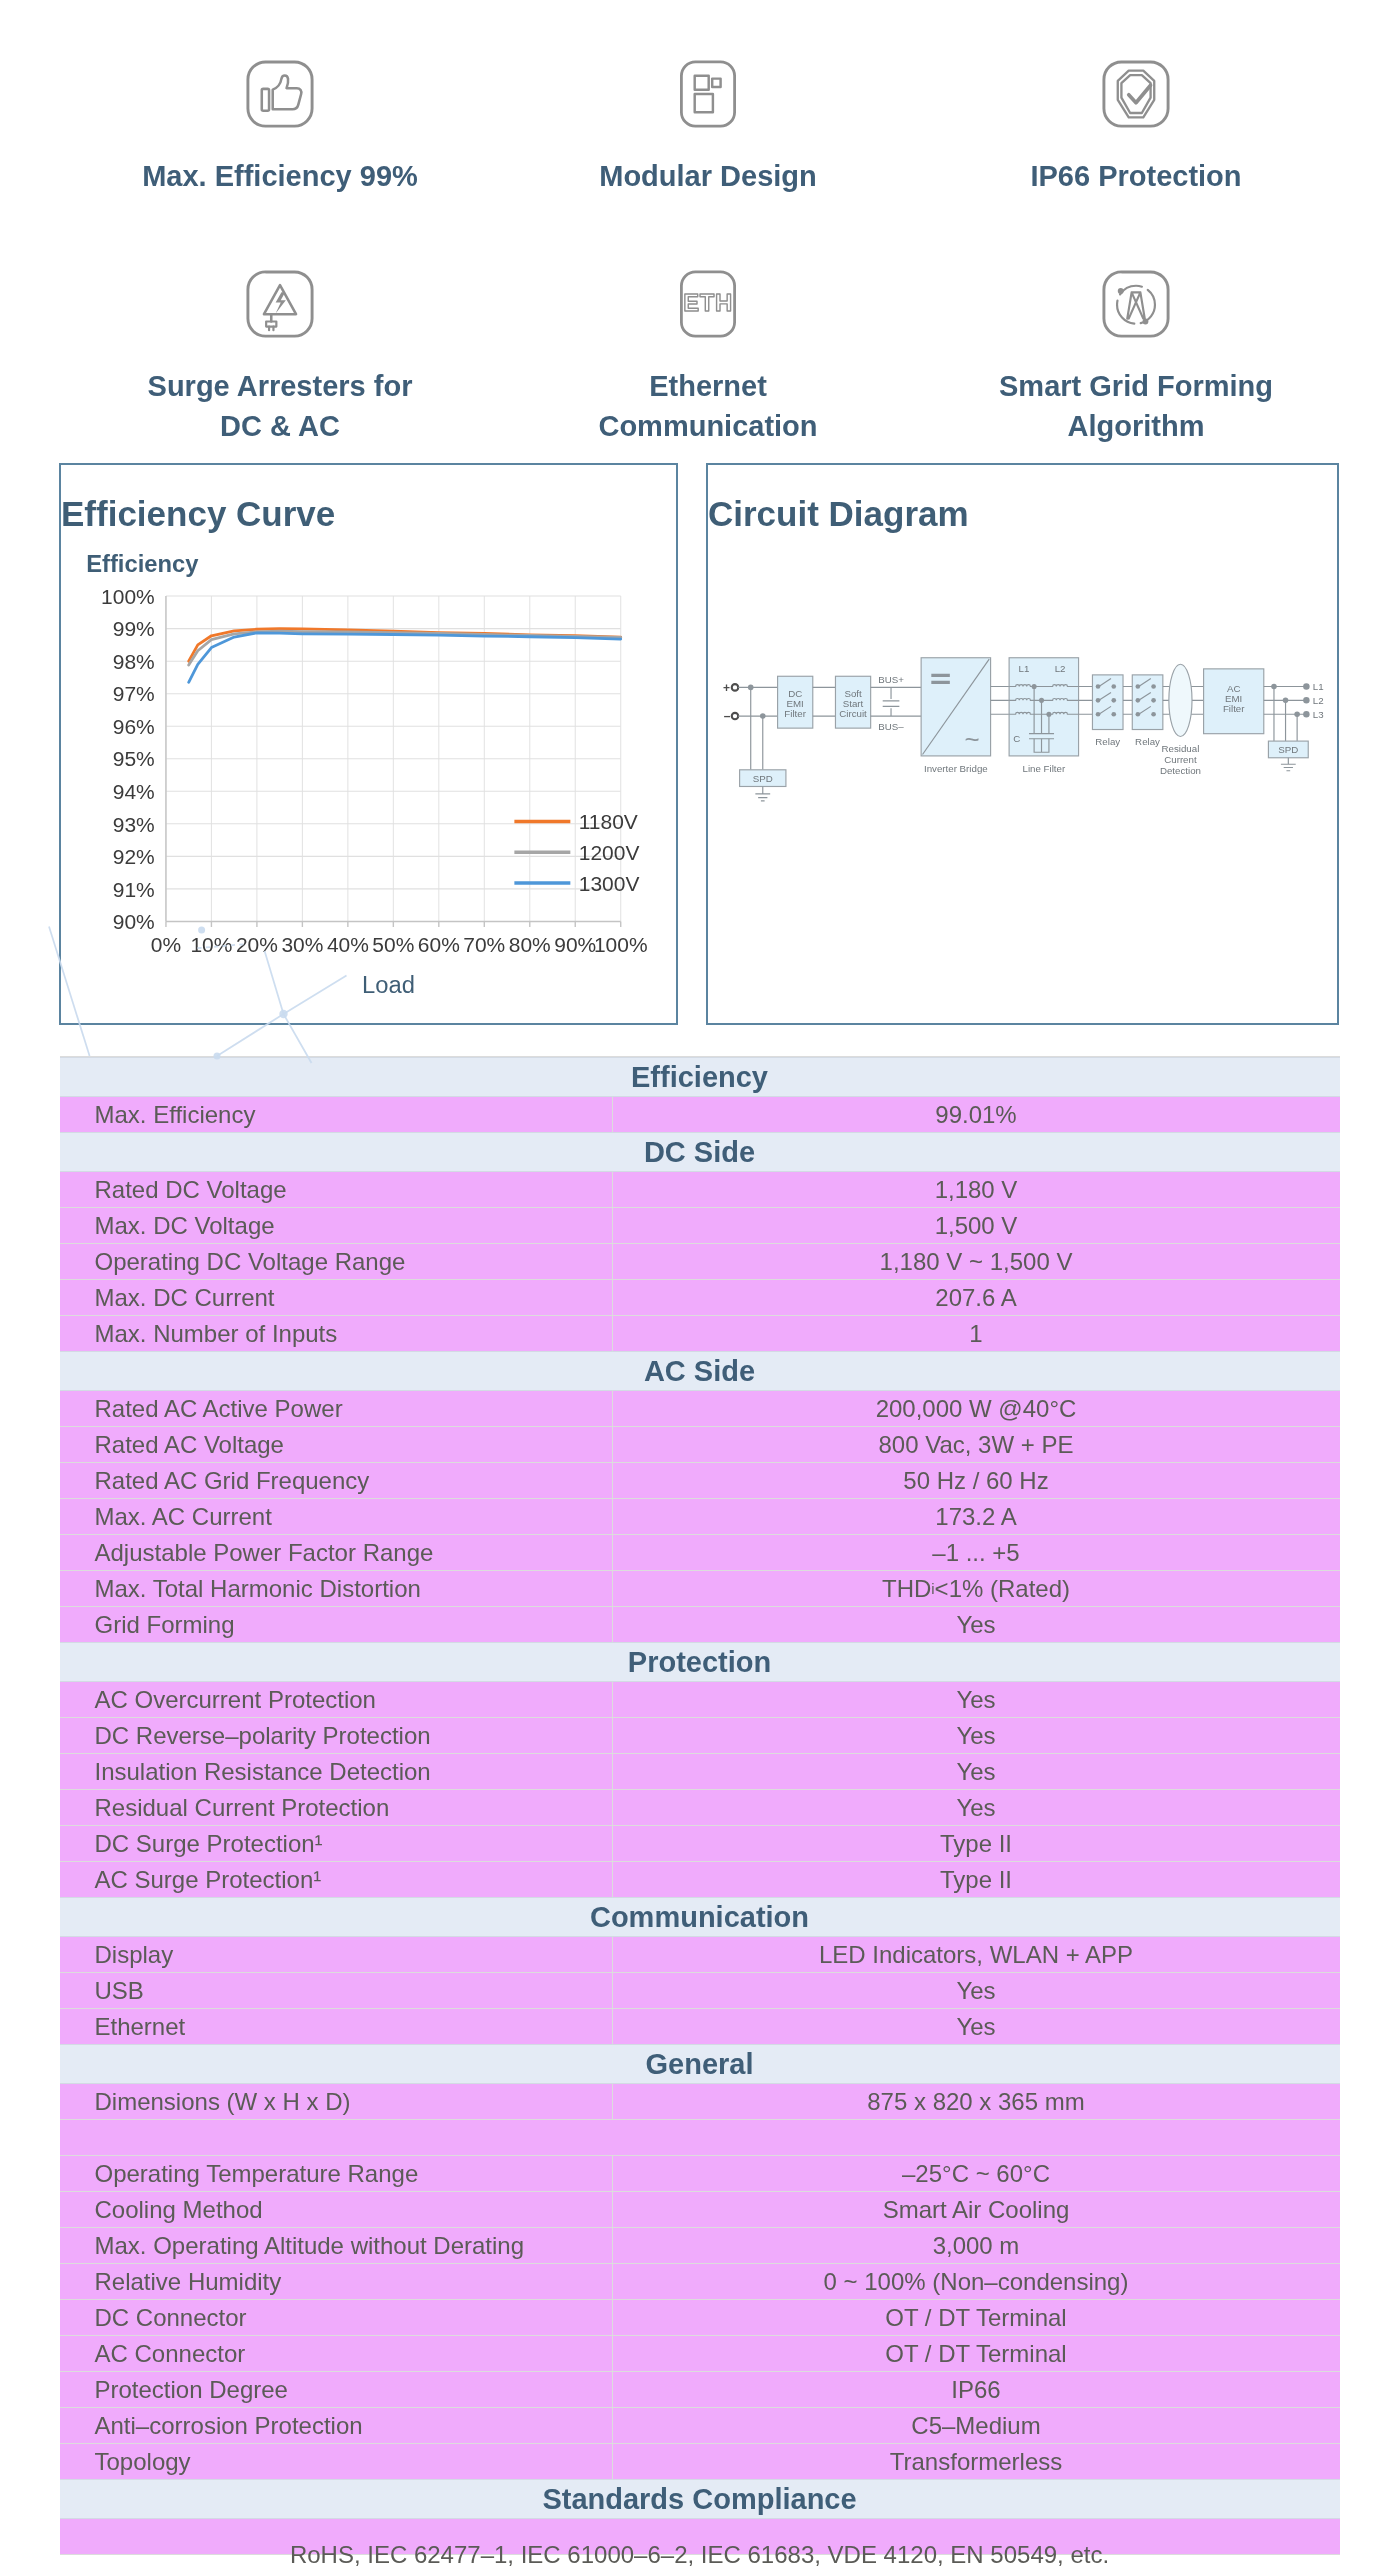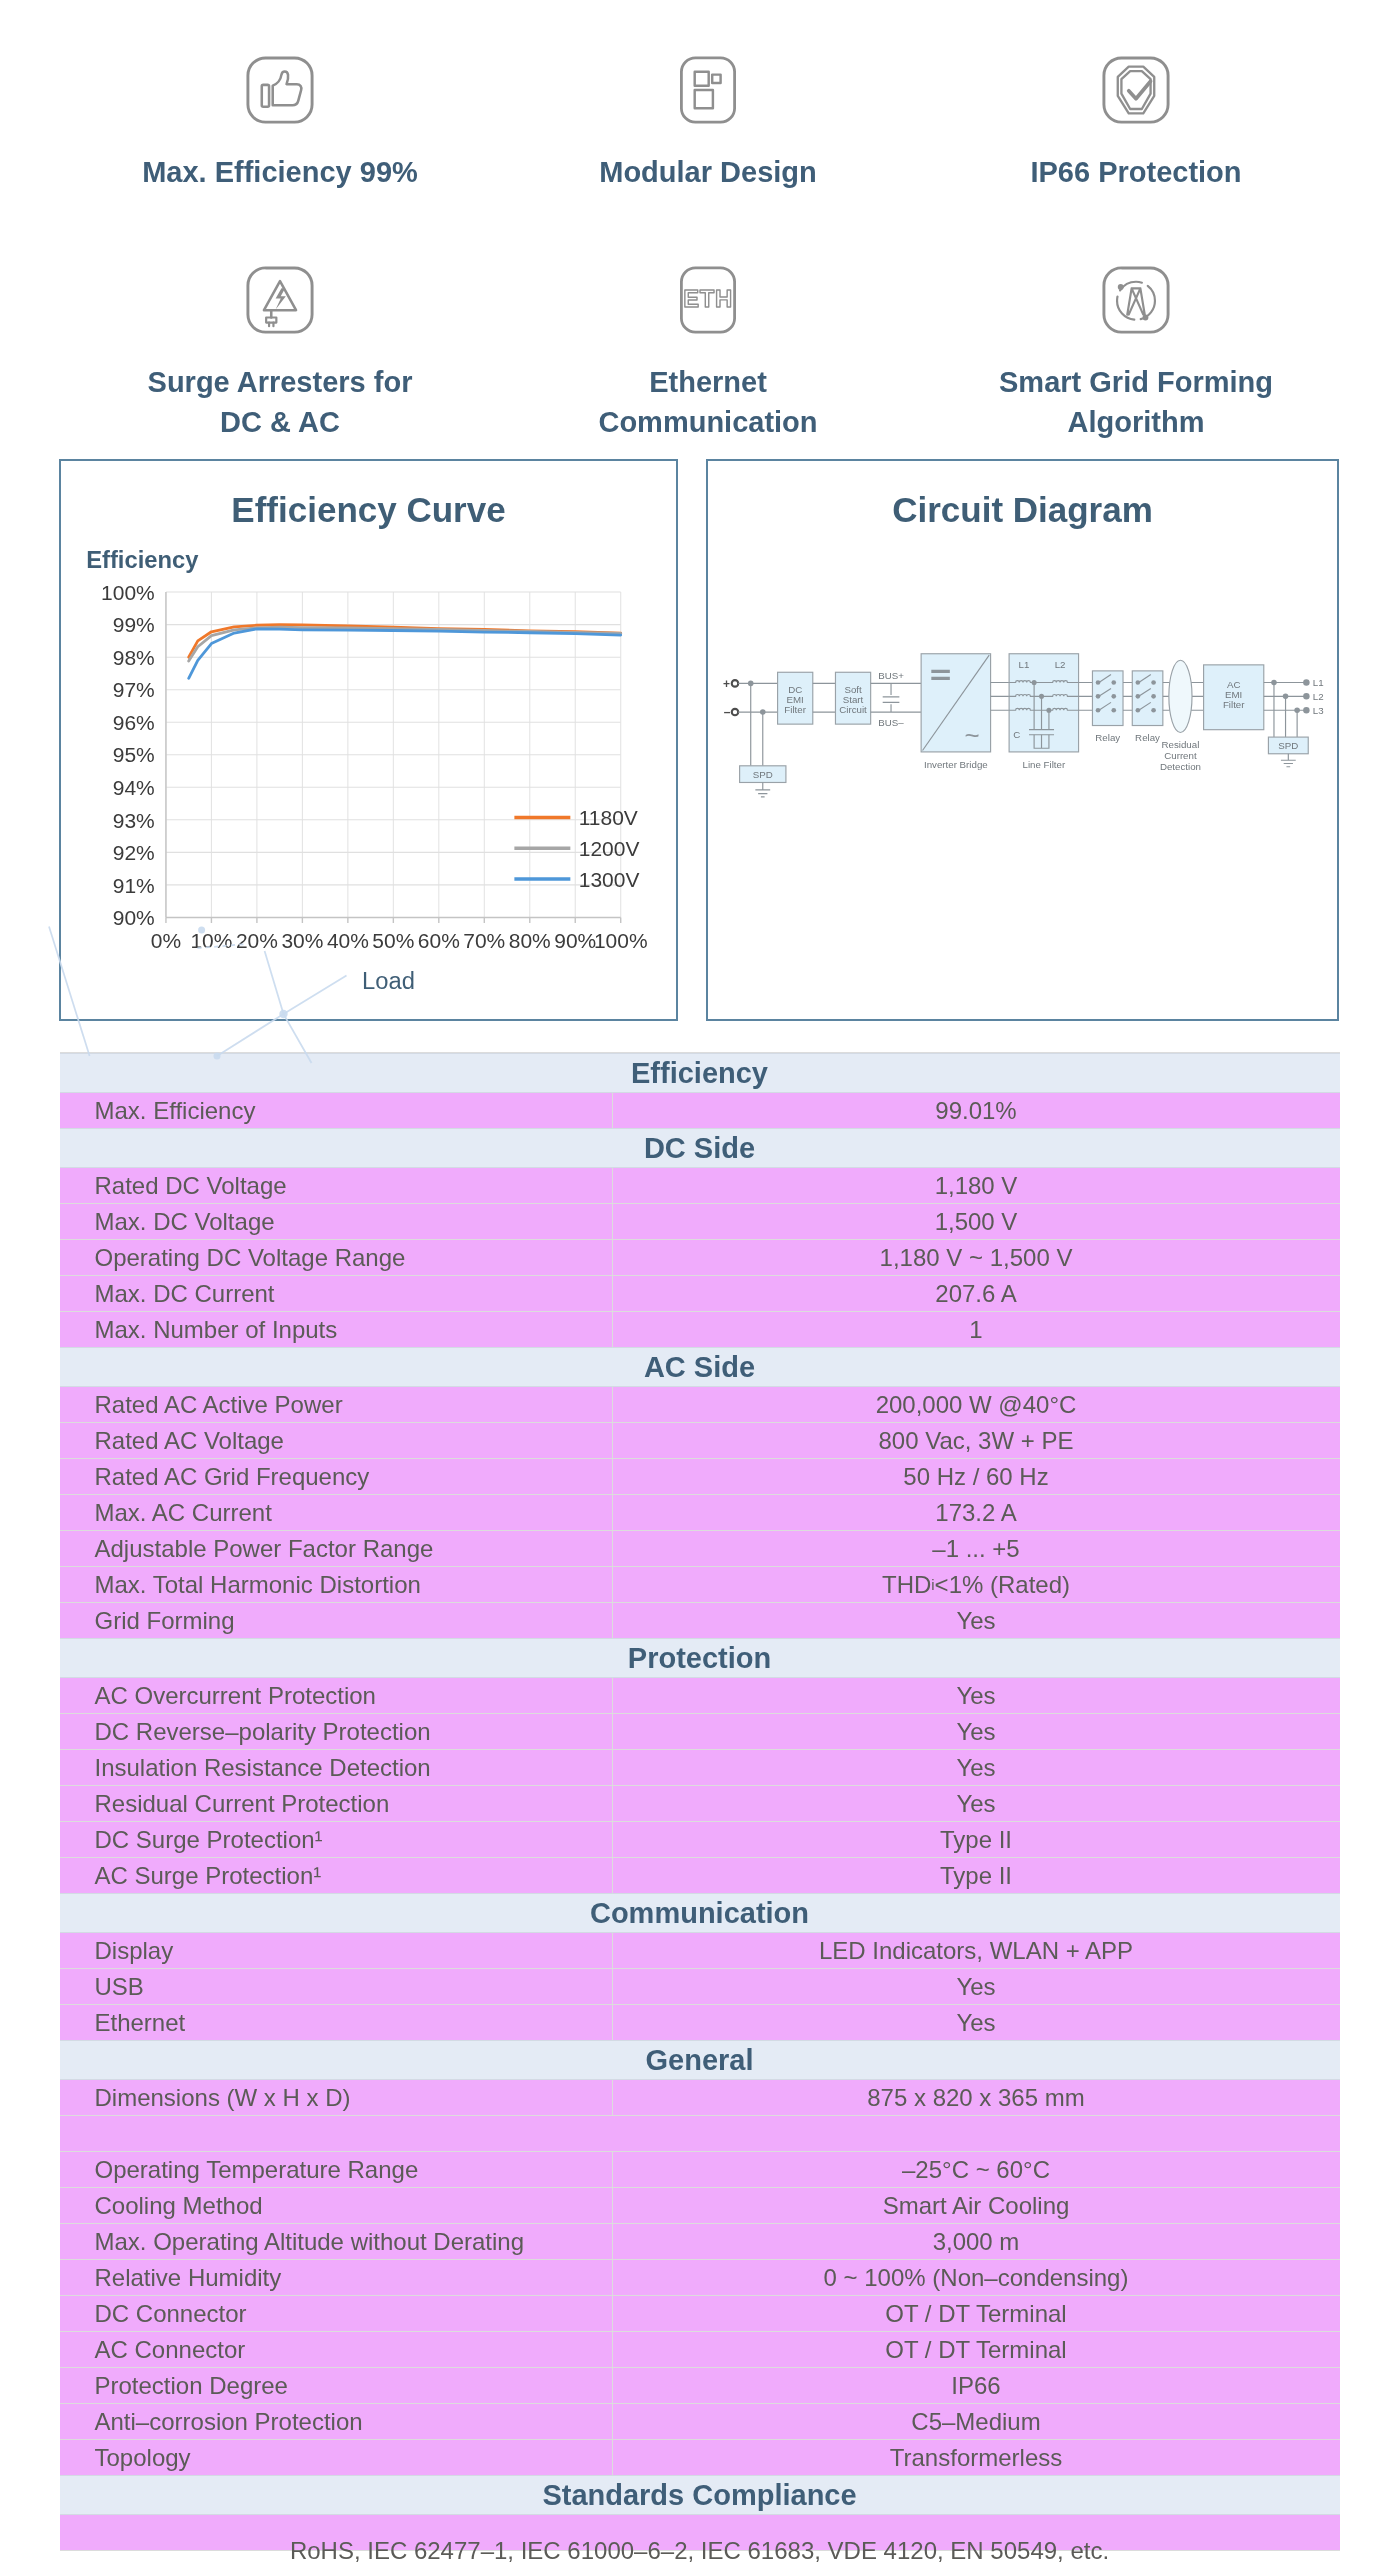--- a/index.html
+++ b/index.html
@@ -1,33 +1,33 @@
 <!DOCTYPE html>
 <html style="font-size:11.2px"><head>
 <meta charset="utf-8">
 <style>
   html,body{margin:0;padding:0;}
   body{
     width:1399px;height:2576px;background:#ffffff;position:relative;overflow:hidden;
     font-family:"Liberation Sans", sans-serif;
   }
   
-  .features{padding-top:44px;margin-top:8px;}
+  .features{padding-top:56px;}
   .feature-row{display:grid;grid-template-columns:repeat(3,428px);width:1284px;margin-left:66px;justify-items:center;}
   .feature-row + .feature-row{margin-top:70px;}
   .feature{display:flex;flex-direction:column;align-items:center;}
   .feature .icon{height:73px;display:flex;align-items:flex-end;}
   .feature .flabel{margin-top:28px;font-size:29px;font-weight:bold;color:#3f5e78;text-align:center;line-height:1.36;white-space:pre-line;}
   .icon svg{stroke:#8f8f8f;fill:none;stroke-width:4;stroke-linejoin:round;stroke-linecap:round;}
   
   .panels{display:flex;gap:28px;margin:17px 0 0 59px;}
   .panel{border:2.8px solid #5b84a0;background:#fff;position:relative;}
   .panel.left{width:615px;height:558px;}
   .panel.right{width:629px;height:558px;}
-  .panel-title{text-align:center;margin-top:29px;font-size:35px;font-weight:bold;color:#3f5e76;}
+  .panel-title{text-align:left;margin-top:29px;font-size:35px;font-weight:bold;color:#3f5e76;}
   #eff-chart{display:block;margin-top:5.6px;width:615px;height:483px;}
   .circuit-svg{display:block;margin:83px auto 0;width:602px;}
   
   .decor{position:absolute;left:0;top:804px;pointer-events:none;}
   
   .spec-table{width:1280px;margin:31px auto 0;border-top:1.4px solid #dcdcdc;border-bottom:1.4px solid #dcdcdc;color:#5b5b57;}
   .sec-header{height:38px;background:#e4ebf5;border-top:1.4px solid #d3dae4;border-bottom:1.4px solid #d3dae4;
     display:flex;align-items:center;justify-content:center;font-size:29px;font-weight:bold;color:#3f5e78;}
   .trow{display:flex;height:35px;background:#f0abfc;}
   .trow + .trow{border-top:1.4px solid #dcdcdc;}

